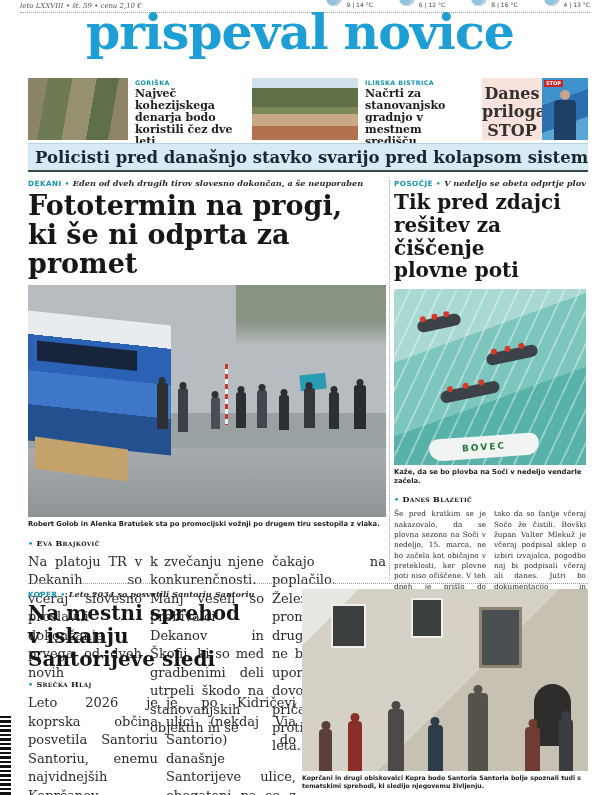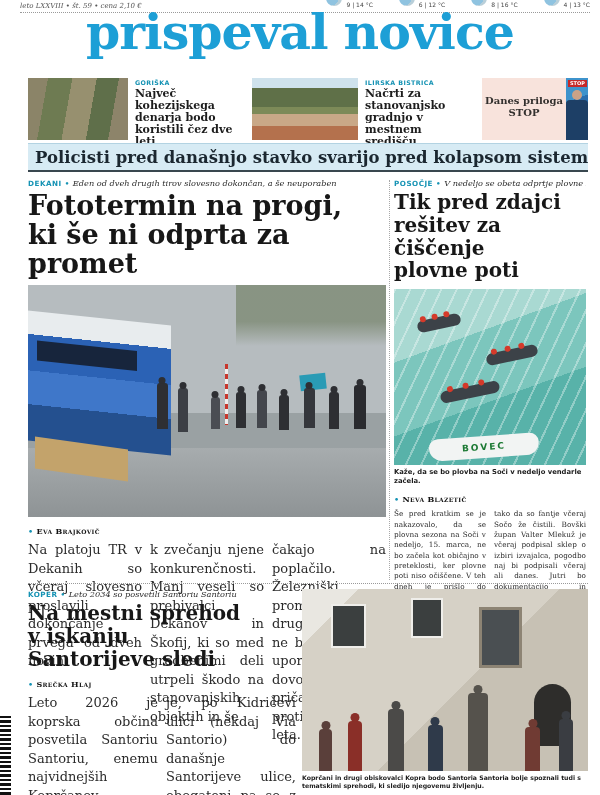--- a/index.html
+++ b/index.html
@@ -26,43 +26,43 @@
   .p1{width:100px;background:
       linear-gradient(100deg,#8b8468 0 18%,#6e7b52 18% 40%,#97906f 40% 62%,#5f6f4a 62% 82%,#8d846a 82% 100%);}
   .p2{width:106px;background:
       linear-gradient(to bottom,#cfe2ec 0 16%,#5f7048 16% 46%,#7d8a58 46% 58%,#c9a887 58% 78%,#b4714d 78% 100%);}
   .tcell{width:116px;padding:1px 3px 0 3px;box-sizing:border-box;}
   .kicker-sm{font-family:"DejaVu Sans",sans-serif;font-weight:bold;font-size:6.3px;letter-spacing:.4px;
              color:#1693b4;text-transform:uppercase;margin-bottom:2px;}
   .ttitle{font-weight:bold;font-size:11px;line-height:1.08;color:#1d1d1d;}
   .tref{font-weight:bold;font-size:8px;color:#1693b4;margin-top:2px;}
   .promo{flex:1;display:flex;background:#f8e3dc;}
-  .promo-text{width:84px;text-align:center;font-weight:bold;font-size:10px;line-height:1.15;
-              color:#33302e;padding-top:17px;}
+  .promo-text{width:60px;text-align:center;font-weight:bold;font-size:16px;line-height:1.15;
+              color:#33302e;padding-top:7px;}
   .cover{position:relative;flex:1;background:linear-gradient(160deg,#3e93cc 0 35%,#2a6fb0 35% 70%,#5aa7d6 70% 100%);overflow:hidden;}
   .cover-brand{position:absolute;left:2px;top:2px;background:#c62828;color:#fff;
                font-family:"DejaVu Sans",sans-serif;font-weight:bold;font-size:5px;padding:0 2px;line-height:7px;}
   .cover-person{position:absolute;left:50%;top:12px;transform:translateX(-50%);width:22px;height:50px;}
   .cover-person:before{content:"";position:absolute;left:50%;top:0;transform:translateX(-50%);
                width:10px;height:10px;border-radius:50%;background:#caa287;}
   .cover-person:after{content:"";position:absolute;left:0;top:10px;width:22px;height:40px;border-radius:4px 4px 0 0;
                background:#1d3f66;}
 
   
   .banner{position:absolute;left:28px;right:12px;top:143px;height:29px;background:#d7ebf4;
           border-top:1px solid #b3d3e2;border-bottom:2px solid #39474f;
           font-weight:bold;font-size:16.5px;color:#1b2730;line-height:27px;padding-left:7px;box-sizing:border-box;
           white-space:nowrap;overflow:hidden;}
 
   
   .kicker-line{font-size:8px;line-height:11px;white-space:nowrap;overflow:hidden;}
   .kicker-label{font-family:"DejaVu Sans",sans-serif;font-weight:bold;font-size:7.2px;letter-spacing:.5px;
                 color:#1693b4;text-transform:uppercase;}
   .kicker-label:after{content:" • ";color:#1693b4;}
-  .kicker-sub{font-style:italic;font-weight:normal;font-size:8.2px;color:#2a2a2a;}
+  .kicker-sub{font-style:italic;font-weight:bold;font-size:8.2px;color:#2a2a2a;}
   .headline{font-weight:bold;color:#171717;white-space:pre-line;margin:2px 0 0 0;}
   .caption{font-family:"DejaVu Sans",sans-serif;font-weight:bold;font-size:6.8px;color:#1c1c1c;
            line-height:1.25;margin-top:3px;}
   .byline{font-weight:bold;font-size:8px;color:#141414;font-variant:small-caps;letter-spacing:.3px;margin-top:9px;}
   .byline:before{content:"• ";color:#1693b4;}
   .bodycols{display:flex;margin-top:5px;}
   .bcol{flex:1;font-size:13px;line-height:1.42;color:#2b2b2b;text-align:justify;}
   .bodycols .bcol + .bcol{margin-left:8px;}
 
   
@@ -194,20 +194,21 @@
       <i class="sil" style="left:36%;top:42%;width:11px;height:46px;"></i>
       <i class="sil" style="left:42%;top:44%;width:10px;height:44px;background:#3c3f45;"></i>
       <i class="sil" style="left:58%;top:46%;width:10px;height:36px;"></i>
       <i class="sil" style="left:64%;top:45%;width:10px;height:38px;background:#43464c;"></i>
       <i class="sil" style="left:70%;top:47%;width:10px;height:35px;"></i>
       <i class="sil" style="left:77%;top:44%;width:11px;height:40px;background:#35373c;"></i>
       <i class="sil" style="left:84%;top:46%;width:10px;height:37px;"></i>
       <i class="sil" style="left:91%;top:43%;width:12px;height:44px;background:#2a2b2f;"></i>
       <i class="sil" style="left:51%;top:48%;width:9px;height:32px;background:#4a4d53;"></i>
     </div>
+    <div class="caption">Robert Golob in Alenka Bratušek sta po promocijski vožnji po drugem tiru sestopila z vlaka.</div>
     <div class="byline">Eva Brajkovič</div>
     <div class="bodycols">
       <div class="bcol">Na platoju TR v Dekanih so včeraj slovesno proslavili dokončanje prvega od dveh novih</div>
       <div class="bcol">k zvečanju njene konkurenčnosti. Manj veseli so prebivalci Dekanov in Škofij, ki so med gradbenimi deli utrpeli škodo na stanovanjskih objektih in še</div>
       <div class="bcol">čakajo na poplačilo. Železniški promet sicer po drugem tiru še ne bo stekel, saj uporabno dovoljenje pričakujejo šele proti koncu tega leta. → 2</div>
     </div>
   </div>
 
   <div class="vdivider"></div>
 
@@ -232,21 +233,21 @@
       <span class="raft" style="left:24%;top:55%;width:60px;">
         <i class="dot" style="left:8px;"></i>
         <i class="dot" style="left:24px;"></i>
         <i class="dot" style="left:40px;"></i>
       </span>
       <span class="boat">
         <span class="boat-label">BOVEC</span>
       </span>
     </div>
     <div class="caption">Kaže, da se bo plovba na Soči v nedeljo vendarle začela.</div>
-    <div class="byline">Neva Blazetič</div>
+    <div class="byline">Danes Blazetič</div>
     <div class="bodycols">
       <div class="bcol">Še pred kratkim se je nakazovalo, da se plovna sezona na Soči v nedeljo, 15. marca, ne bo začela kot običajno v preteklosti, ker plovne poti niso očiščene. V teh dneh je prišlo do preobrata. Kobariški župan Marko Matajurc je podpisal pogodbo s podjetjem Spock,</div>
       <div class="bcol">tako da so fantje včeraj Sočo že čistili. Bovški župan Valter Mlekuž je včeraj podpisal sklep o izbiri izvajalca, pogodbo naj bi podpisali včeraj ali danes. Jutri bo dokumentacijo in opravljeno delo pregledal pristojni inšpektor. Plovno sezono na Kobariškem in Tolminskem bodo skoraj zagotovo odprli v nedeljo. → 3</div>
     </div>
   </div>
 
   <div class="hdivider"></div>
 
   <div class="koper">
     <div class="kicker-line">

